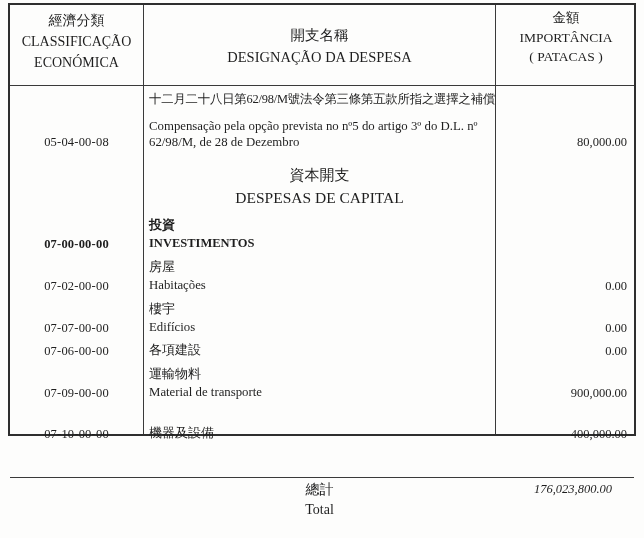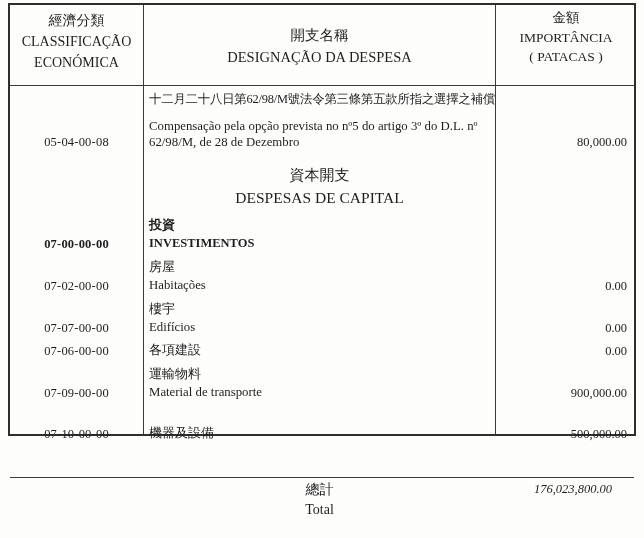--- a/index.html
+++ b/index.html
@@ -227,21 +227,21 @@
         <div class="pt-label">Material de transporte</div>
       </div>
       <div class="cell-amt">900,000.00</div>
     </div>
 
     <div class="row r6">
       <div class="cell-code">07-10-00-00</div>
       <div class="cell-desc">
         <div class="zh-label">機器及設備</div>
       </div>
-      <div class="cell-amt">500,000.00</div>
+      <div class="cell-amt">400,000.00</div>
     </div>
 
     <div class="total-label">
       <div>總計</div>
       <div>Total</div>
     </div>
     <div class="total-amt">176,023,800.00</div>
 
   </div>
 </div>

